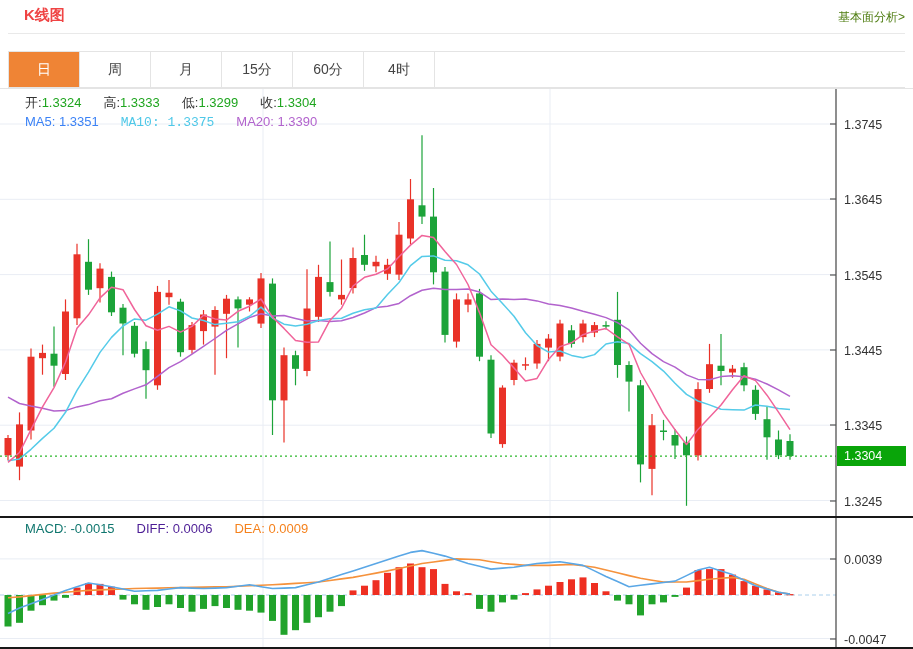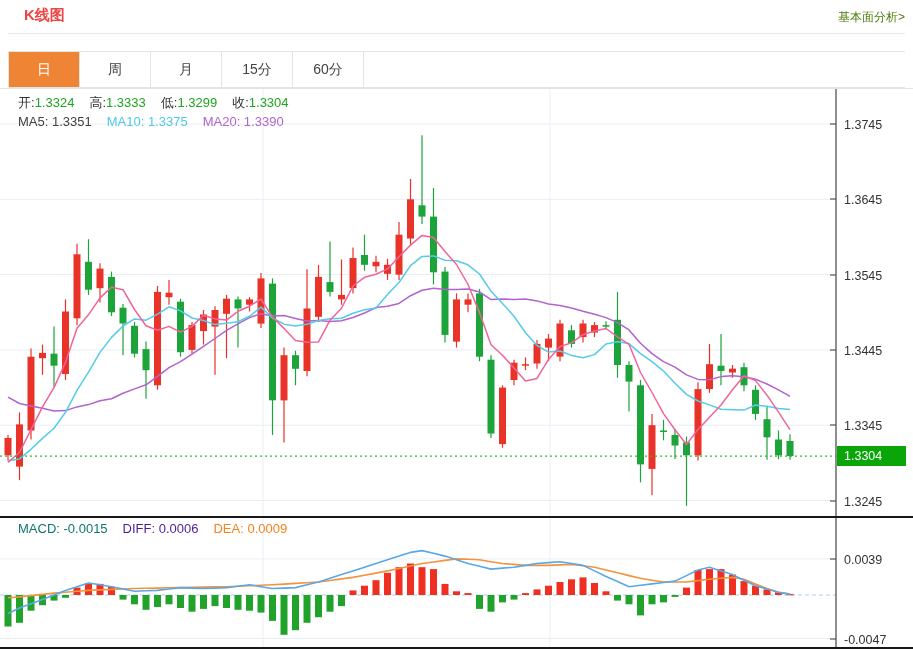--- a/index.html
+++ b/index.html
@@ -9,21 +9,21 @@
   .header-link{position:absolute;top:9px;right:8px;font-size:12px;color:#4d7c0f;text-decoration:none;cursor:pointer;}
   .header-divider{position:absolute;top:33px;left:8px;right:8px;height:0;border-top:1px solid #e9e9e9;}
   .tab-bar{position:absolute;top:51px;left:8px;width:897px;height:37px;
            border-top:1px solid #e4e4e4;border-bottom:1px solid #e4e4e4;border-left:1px solid #e4e4e4;
            display:flex;box-sizing:border-box;background:#fff;}
   .tab{width:71px;height:100%;display:flex;align-items:center;justify-content:center;
        font-size:14px;color:#444;border-right:1px solid #e4e4e4;cursor:pointer;box-sizing:border-box;}
   .tab.active{color:#fff;}
   .readout{position:absolute;left:18px;font-size:13px;white-space:nowrap;}
   .readout span{display:inline-block;}
-  .ro-gap{margin-right:15px;}
+  .ro-gap{margin-right:15px;margin-left:7px;}
   .chart-svg{position:absolute;top:0;left:0;}
   .price-badge{position:absolute;left:837px;top:446px;width:69px;height:20px;line-height:20px;
                color:#fff;font-size:12.5px;padding-left:7px;box-sizing:border-box;}
 </style>
 </head>
 <body>
 
 <svg class="chart-svg" id="chart" width="913" height="649">
     <line x1="263" y1="89" x2="263" y2="647" stroke="#e9edf4" stroke-width="1"></line>
     <line x1="550" y1="89" x2="550" y2="647" stroke="#e9edf4" stroke-width="1"></line>
@@ -274,19 +274,20 @@
 <div class="page-title">K线图</div>
 <a class="header-link">基本面分析&gt;</a>
 <div class="header-divider"></div>
 
 <div class="tab-bar" id="tab-bar">
     <div class="tab active" style="background: rgb(239, 132, 53);">日</div>
     <div class="tab">周</div>
     <div class="tab">月</div>
     <div class="tab">15分</div>
     <div class="tab">60分</div>
+    <div class="tab">4时</div>
   </div>
 
 <div class="readout" id="ohlc-row" style="top:94px"><span class="ro-gap"><span style="color: rgb(51, 51, 51);">开:</span><span style="color: rgb(31, 165, 31);">1.3324</span></span><span class="ro-gap"><span style="color: rgb(51, 51, 51);">高:</span><span style="color: rgb(31, 165, 31);">1.3333</span></span><span class="ro-gap"><span style="color: rgb(51, 51, 51);">低:</span><span style="color: rgb(31, 165, 31);">1.3299</span></span><span class="ro-gap"><span style="color: rgb(51, 51, 51);">收:</span><span style="color: rgb(31, 165, 31);">1.3304</span></span></div>
-<div class="readout" id="ma-row" style="top:114px"><span class="ro-gap" style="color: #404040;">MA5: 1.3351</span><span class="ro-gap" style="color: rgb(79, 200, 232);">MA10: 1.3375</span><span class="ro-gap" style="color: rgb(178, 99, 205);">MA20: 1.3390</span></div>
+<div class="readout" id="ma-row" style="top:114px"><span class="ro-gap" style="color: #3b82f6;">MA5: 1.3351</span><span class="ro-gap" style="color: rgb(79, 200, 232); font-family: Liberation Mono, monospace;">MA10: 1.3375</span><span class="ro-gap" style="color: rgb(178, 99, 205);">MA20: 1.3390</span></div>
 <div class="readout" id="macd-row" style="top:521px"><span class="ro-gap" style="color: #0f766e;">MACD: -0.0015</span><span class="ro-gap" style="color: #4c1d95;">DIFF: 0.0006</span><span class="ro-gap" style="color: rgb(245, 130, 29);">DEA: 0.0009</span></div>
 
 <div class="price-badge" style="background: rgb(9, 165, 9);">1.3304</div>
 
 </body></html>

